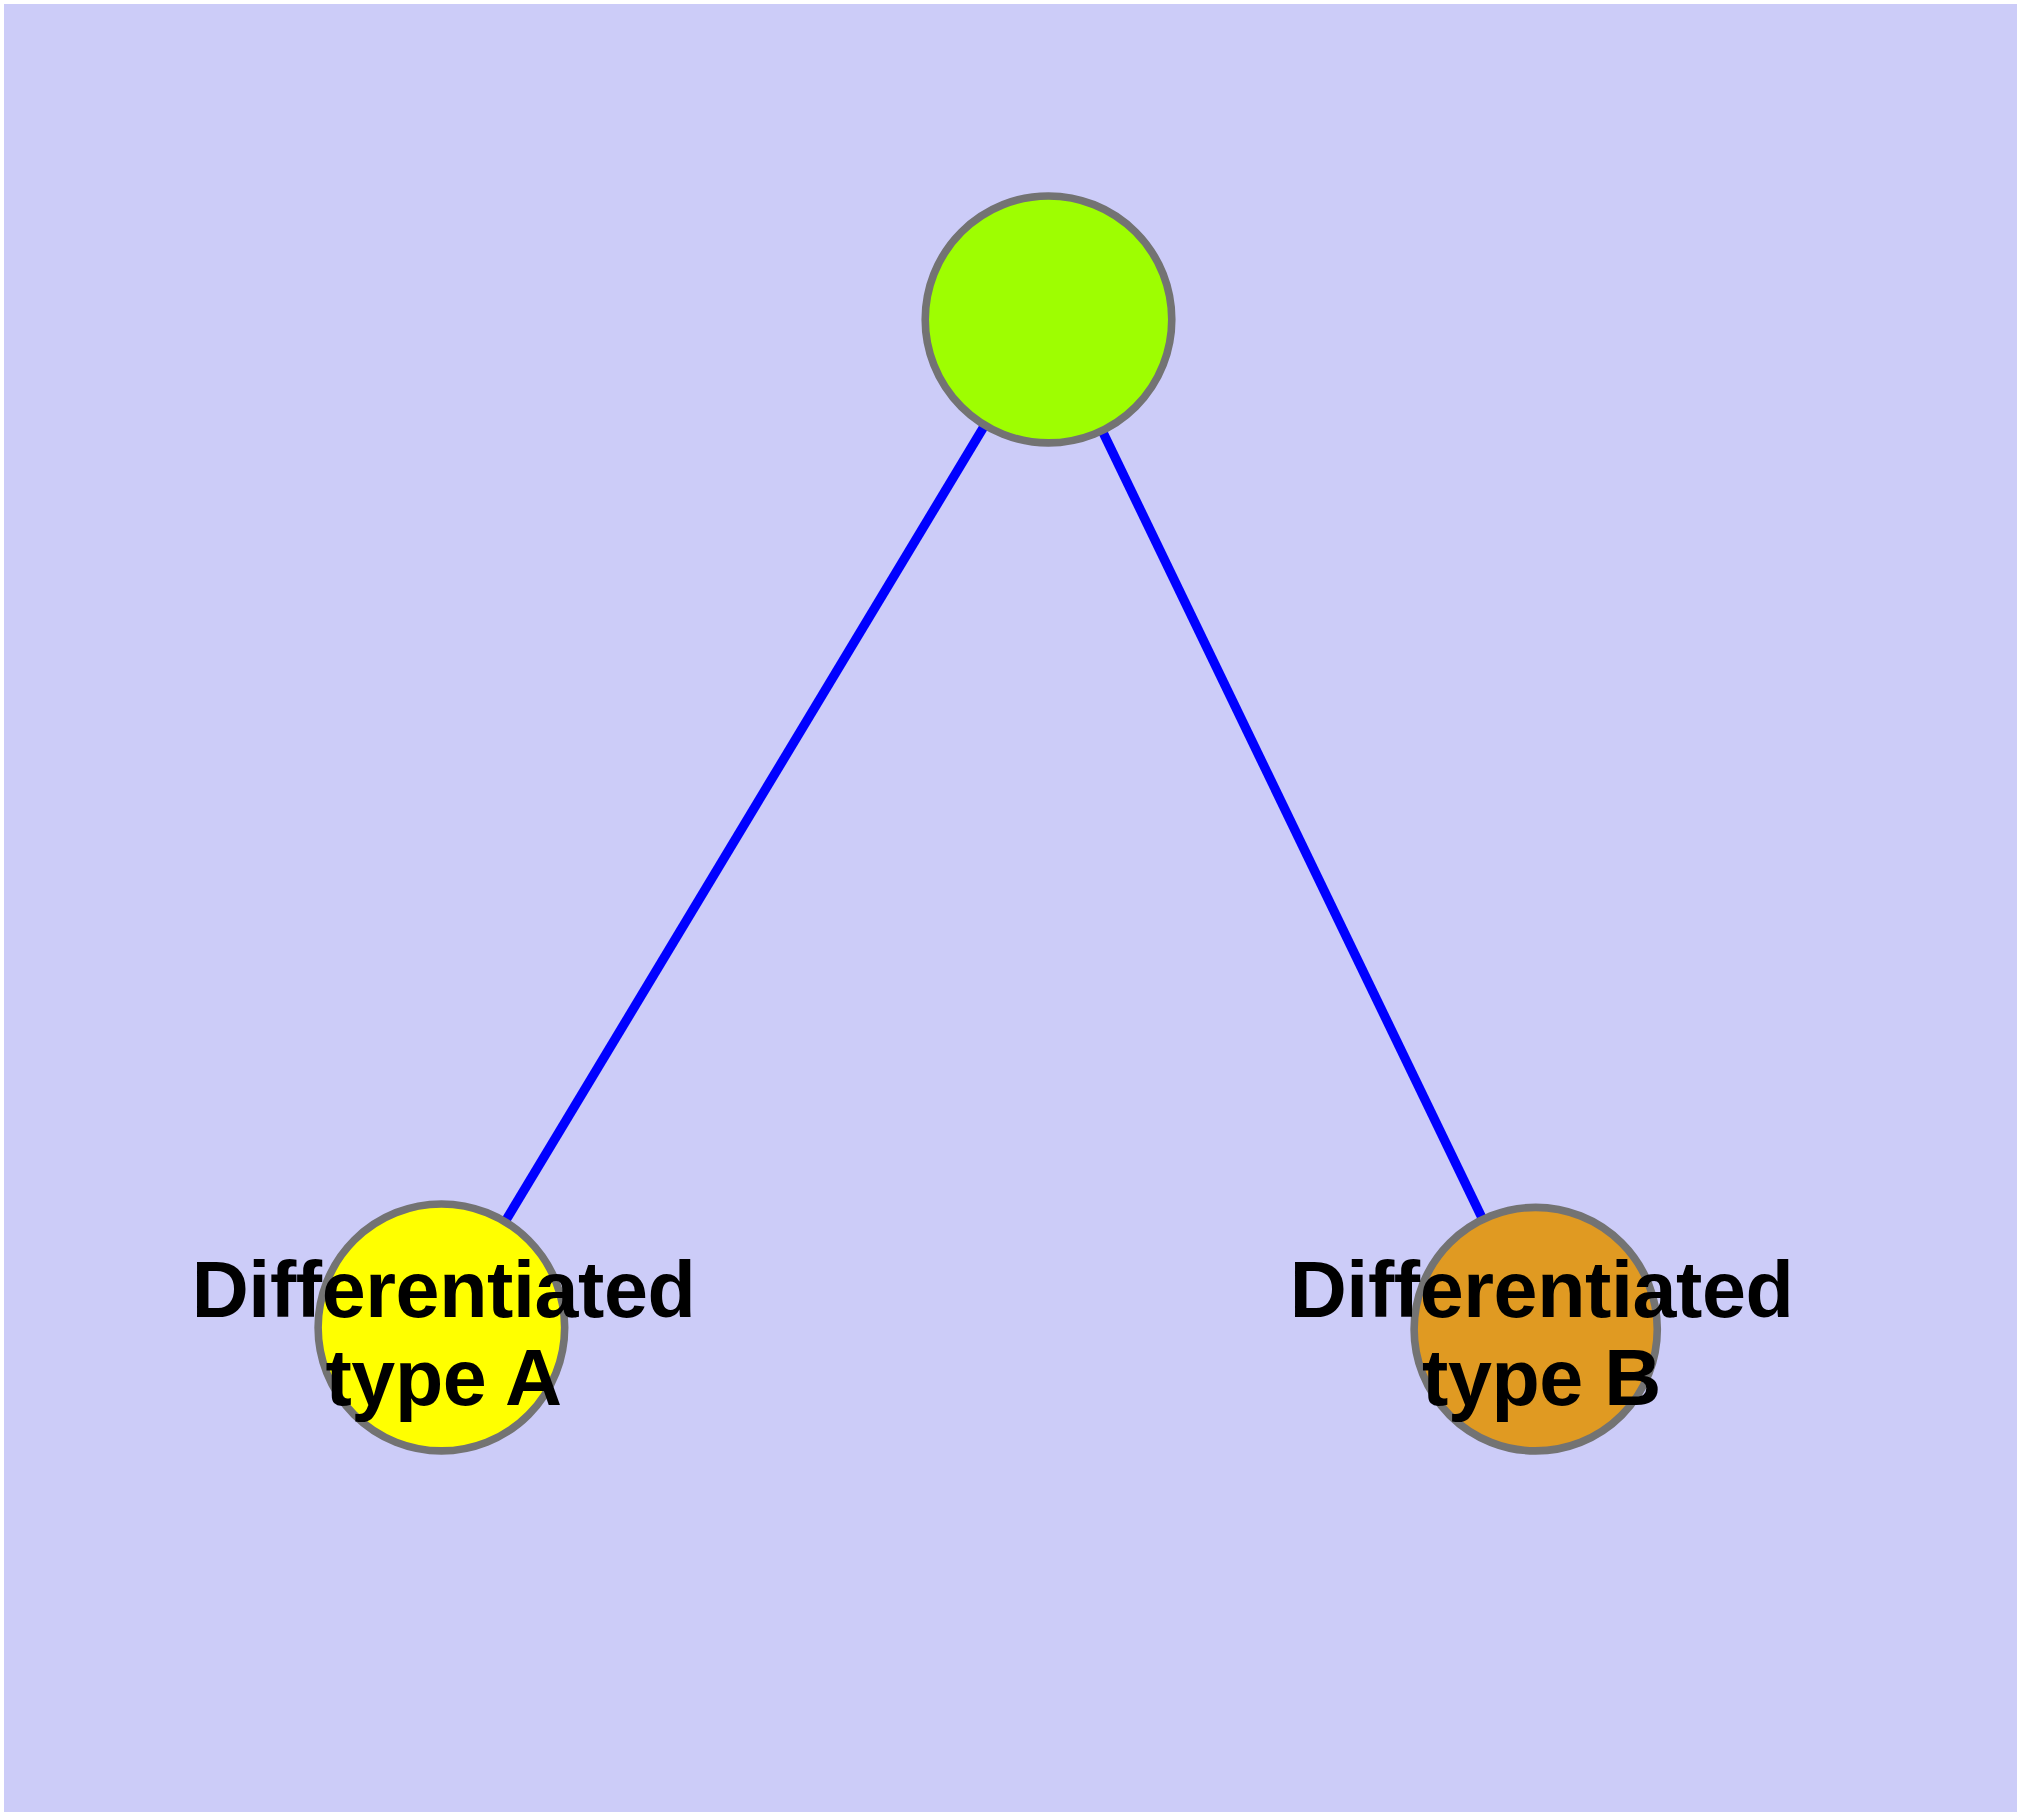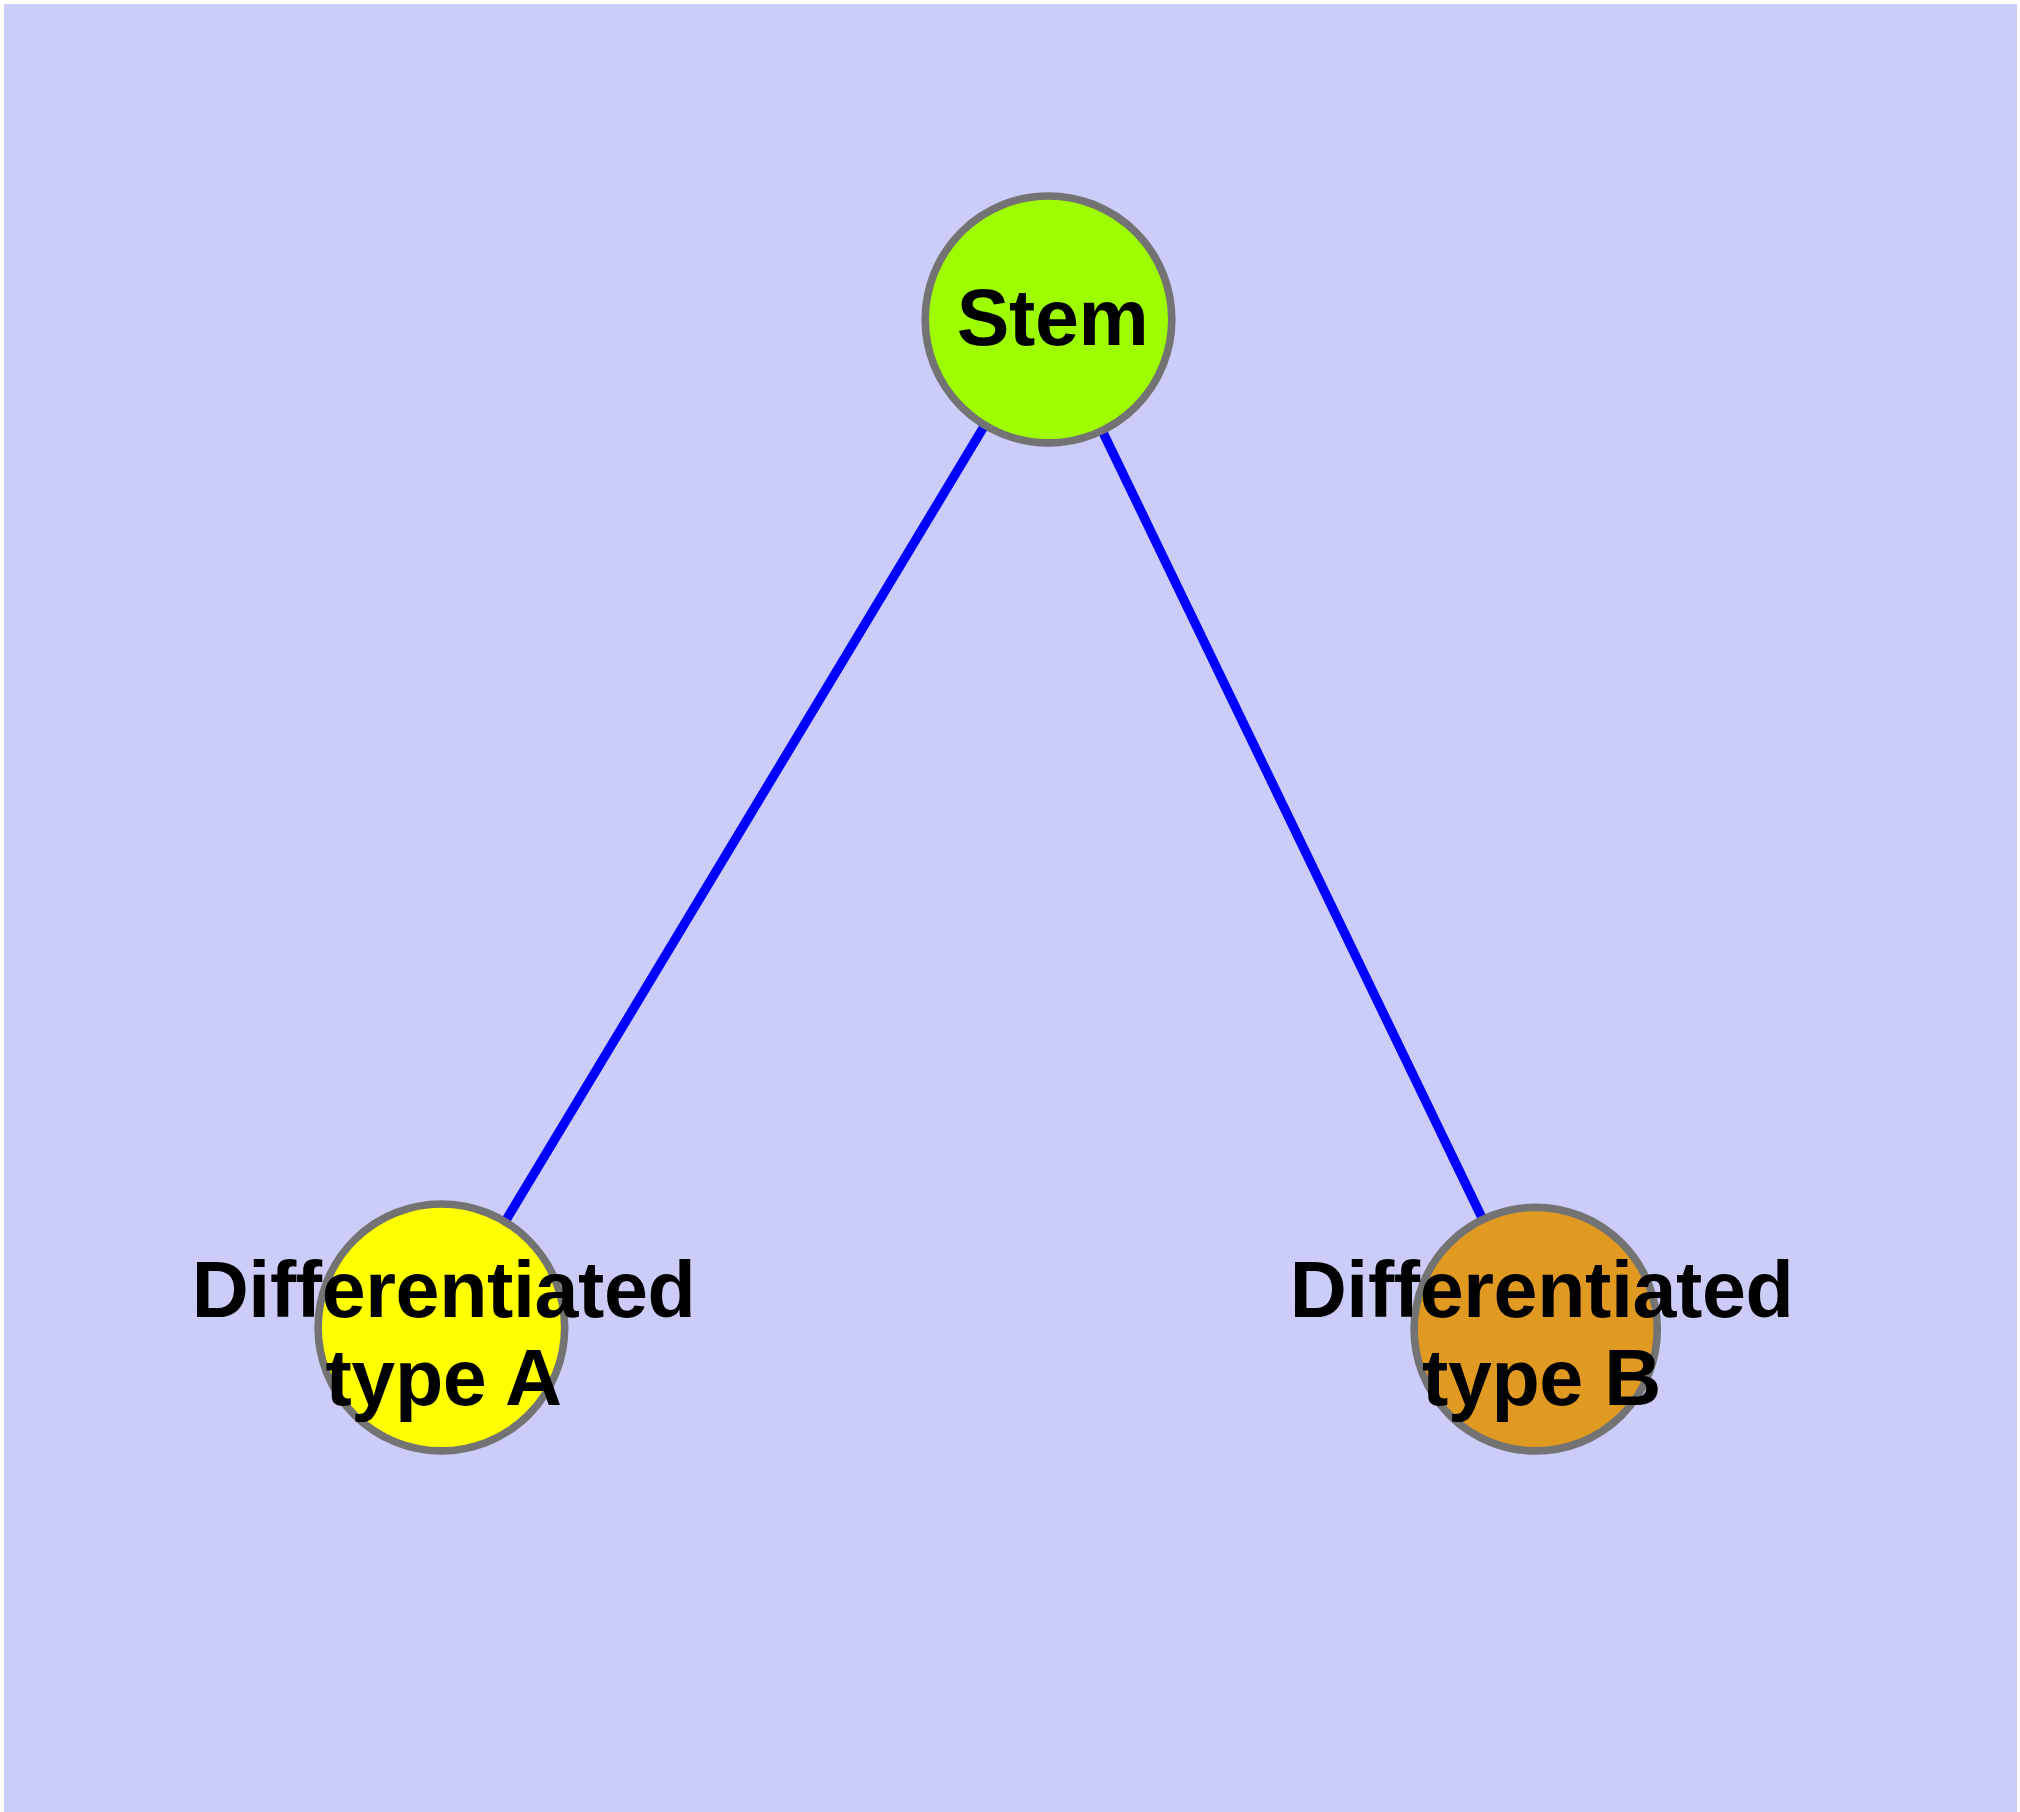--- a/index.html
+++ b/index.html
@@ -67,21 +67,20 @@
       <line x1="1237" y1="373" x2="1814" y2="1567" stroke="#0000ff" stroke-width="11" stroke-linecap="butt"></line>
     </g>
 
     <g>
       <circle cx="1237" cy="373" r="146" fill="#9efe01" stroke="#737373" stroke-width="9"></circle>
       <circle cx="518" cy="1565" r="146" fill="#ffff00" stroke="#737373" stroke-width="9"></circle>
       <circle cx="1814" cy="1567" r="144" fill="#e09a22" stroke="#737373" stroke-width="9"></circle>
     </g>
   </svg>
 
-  <div class="node-label lbl-stem">Stem</div>
 
   <div class="node-label lbl-a">Differentiated
 type A</div>
 
   <div class="node-label lbl-b">Differentiated
 type B</div>
 
 </div>
 
 

